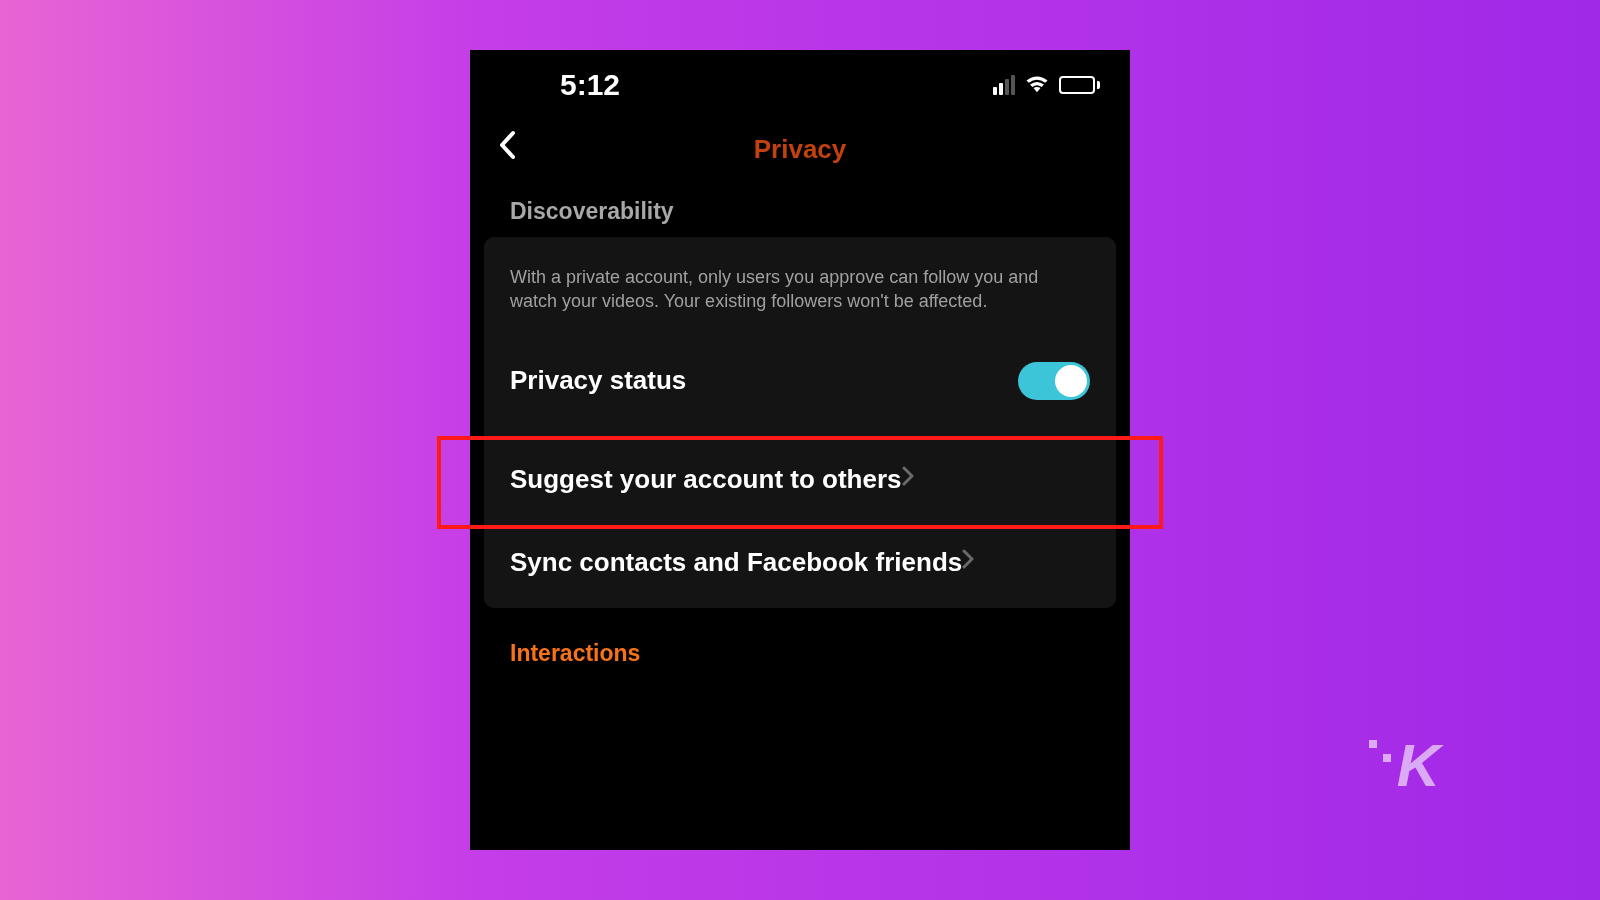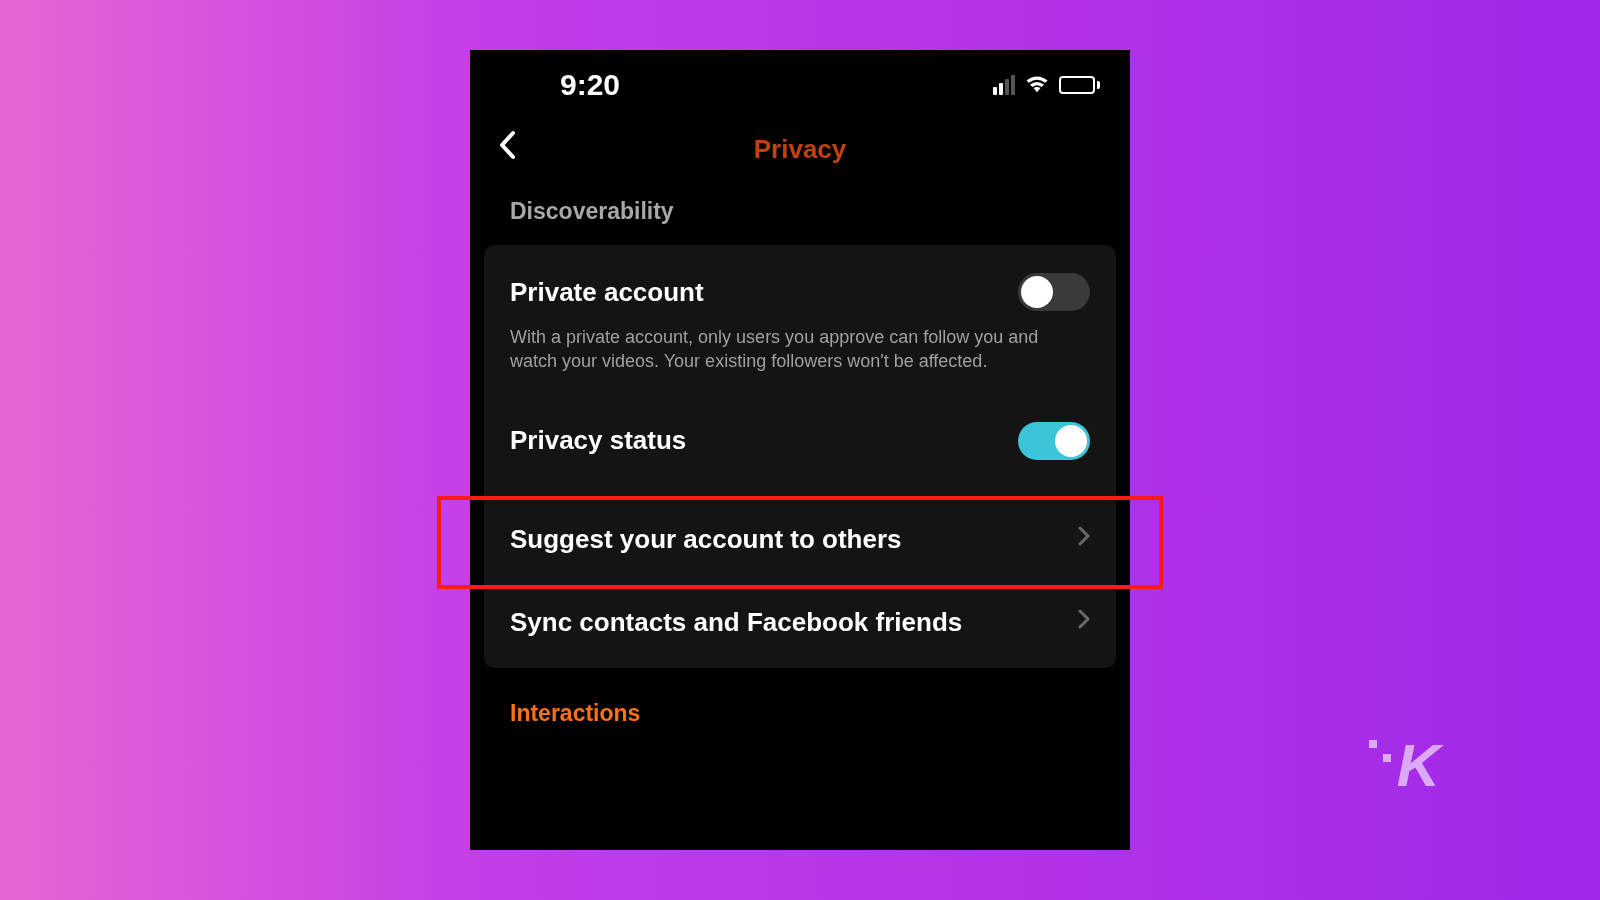--- a/index.html
+++ b/index.html
@@ -56,21 +56,21 @@
       left: 50%;
       transform: translateX(-50%);
       color: #c2410c;
       font-size: 26px;
       font-weight: 700;
     }
     .section-label {
       color: #a8a8aa;
       font-size: 23px;
       font-weight: 600;
-      padding: 8px 40px 20px;
+      padding: 8px 40px 12px;
     }
     .settings-card {
       background: #141414;
       margin: 0 14px;
       border-radius: 10px;
       padding: 4px 0;
     }
     .setting-row {
       padding: 24px 26px;
       position: relative;
@@ -115,21 +115,21 @@
       top: 3px;
     }
     .toggle-off .toggle-knob {
       left: 3px;
     }
     .toggle-on .toggle-knob {
       right: 3px;
     }
     .nav-row {
       display: flex;
-      justify-content: space-between;
+      justify-content: flex-start;
       align-items: center;
       padding: 26px 26px;
       cursor: pointer;
     }
     .nav-row-title {
       color: #fff;
       font-size: 26px;
       font-weight: 600;
     }
     .chevron-right {
@@ -212,21 +212,21 @@
       background: #fff;
       border-radius: 0 2px 2px 0;
       margin-left: 2px;
     }
   </style>
 </head>
 <body>
 
 <div class="phone-frame">
   <div class="status-bar">
-    <span>9:20</span>
+    <span>5:12</span>
     <div class="status-right">
       <span class="cellular-icon">
         <span class="cellular-bar" style="height:8px"></span>
         <span class="cellular-bar" style="height:12px"></span>
         <span class="cellular-bar dim" style="height:16px"></span>
         <span class="cellular-bar dim" style="height:20px"></span>
       </span>
       <span class="wifi-icon">
         <svg viewBox="0 0 24 18" fill="#fff">
           <path d="M12 16 L9 12.5 Q12 10.5 15 12.5 Z"></path>
@@ -248,26 +248,20 @@
       </svg>
     </span>
     <span class="nav-title">Privacy</span>
   </div>
 
   <div class="section-label">Discoverability</div>
 
   <div class="settings-card">
 
     <div class="setting-row">
-      <div class="setting-header">
-        <span class="setting-title">Private account</span>
-        <div class="toggle toggle-off">
-          <div class="toggle-knob"></div>
-        </div>
-      </div>
       <div class="setting-desc">With a private account, only users you approve can follow you and watch your videos. Your existing followers won't be affected.</div>
     </div>
 
     <div class="setting-row">
       <div class="setting-header">
         <span class="setting-title">Privacy status</span>
         <div class="toggle toggle-on">
           <div class="toggle-knob"></div>
         </div>
       </div>

